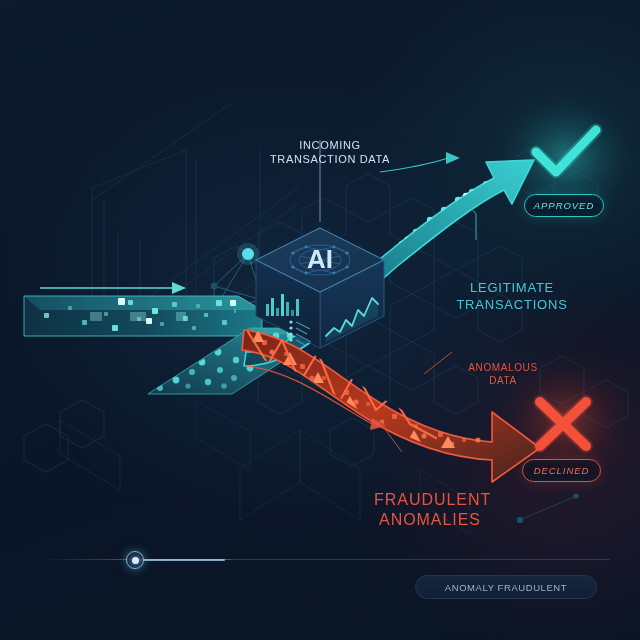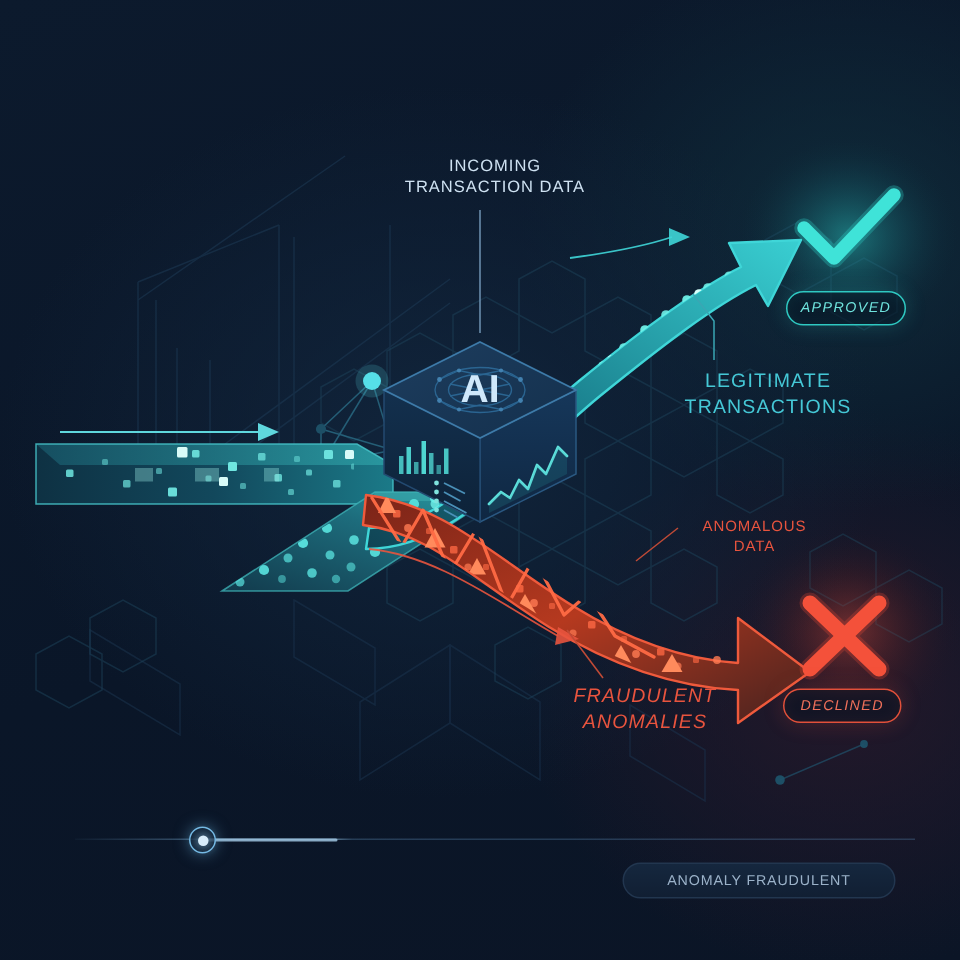--- a/index.html
+++ b/index.html
@@ -24,36 +24,37 @@
 
   
   .lbl {
     position: absolute;
     text-align: center;
     letter-spacing: 0.06em;
     line-height: 1.28;
     white-space: pre-line;
     pointer-events: none;
     user-select: none;
+    margin-top: 34px;
   }
   #label-incoming {
     left: 248px; top: 104px; width: 164px;
     font-size: 11px; color: #cfe2f2; font-weight: 400;
   }
   #label-legit {
     left: 452px; top: 246px; width: 120px;
     font-size: 13px; color: #45c8d6;
   }
   #label-anom {
-    left: 448px; top: 346px; width: 110px;
+    left: 448px; top: 328px; width: 110px;
     font-size: 10px; color: #e8543e;
   }
   #label-fraud {
     left: 374px; top: 456px; width: 112px;
-    font-size: 13px; color: #e8543e; font-style: italic;
+    font-size: 16px; color: #e8543e;
   }
 
   
   .badge {
     position: absolute;
     display: flex; align-items: center; justify-content: center;
     border-radius: 999px;
     font-size: 9.5px; letter-spacing: 0.1em;
     border: 1px solid;
     background: rgba(8,20,34,0.55);

